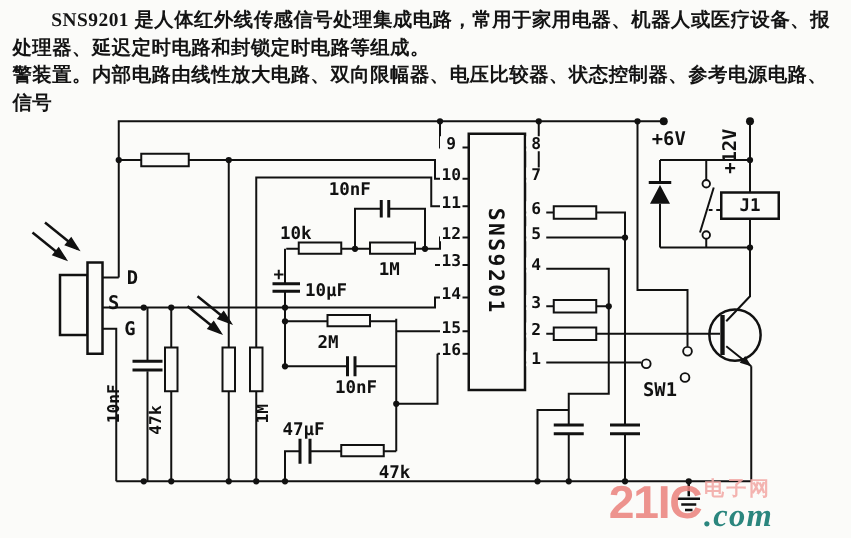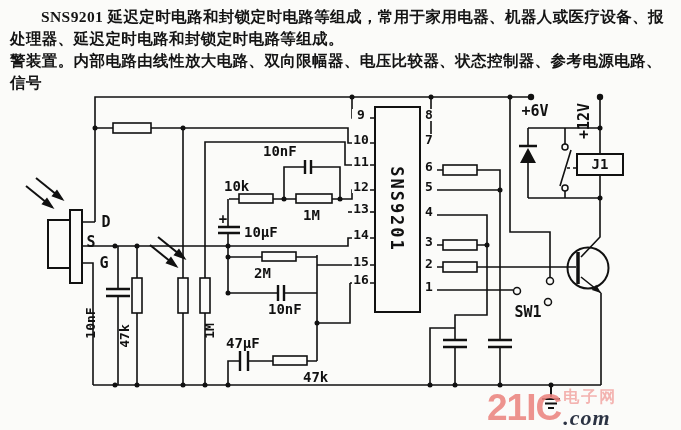--- a/index.html
+++ b/index.html
@@ -19,35 +19,35 @@
   .schematic{position:absolute;left:0;top:85px;}
   svg text{font-family:"DejaVu Sans Mono","Liberation Mono",monospace;font-weight:700;fill:#111;}
   .pin-num{font-size:13px;}
   .lbl{font-size:14px;}
   .lbl-small{font-size:13px;}
   .ic-name{font-size:17px;letter-spacing:2px;}
   .sensor-lbl{font-size:15px;}
   .pwr{font-size:15px;}
   .watermark{
     position:absolute;left:487px;top:376px;width:192px;height:52px;
-    display:flex;align-items:flex-end;opacity:.88;
+    display:flex;align-items:center;opacity:.88;
     font-family:"Liberation Sans","DejaVu Sans",sans-serif;
     pointer-events:none;
   }
   .wm-brand{font-size:37px;font-weight:800;color:#ec8580;letter-spacing:-1px;line-height:40px;}
   .wm-right{display:flex;flex-direction:column;margin-left:2px;}
   .wm-cn{font-size:16px;font-weight:700;color:#f3aaa7;letter-spacing:2px;line-height:22px;}
-  .wm-com{font-size:22px;font-style:italic;font-weight:700;color:#0f172a;
+  .wm-com{font-size:26px;font-style:italic;font-weight:700;color:#0f766e;
           font-family:"Liberation Serif",serif;line-height:20px;letter-spacing:1px;}
 </style>
 </head>
 <body>
 
 <div class="intro">
-  <div class="line1">SNS9201 延迟定时电路和封锁定时电路等组成，常用于家用电器、机器人或医疗设备、报</div>
+  <div class="line1">SNS9201 是人体红外线传感信号处理集成电路，常用于家用电器、机器人或医疗设备、报</div>
   <div>处理器、延迟定时电路和封锁定时电路等组成。</div>
   <div>警装置。内部电路由线性放大电路、双向限幅器、电压比较器、状态控制器、参考电源电路、信号</div>
 </div>
 
 <div class="schematic">
 <svg width="681" height="345" viewBox="0 0 681 345">
 
   <g stroke="#111" stroke-width="1.6" fill="none">
 
     <path d="M531,12 H95 V137 M82,137 H95"></path>

